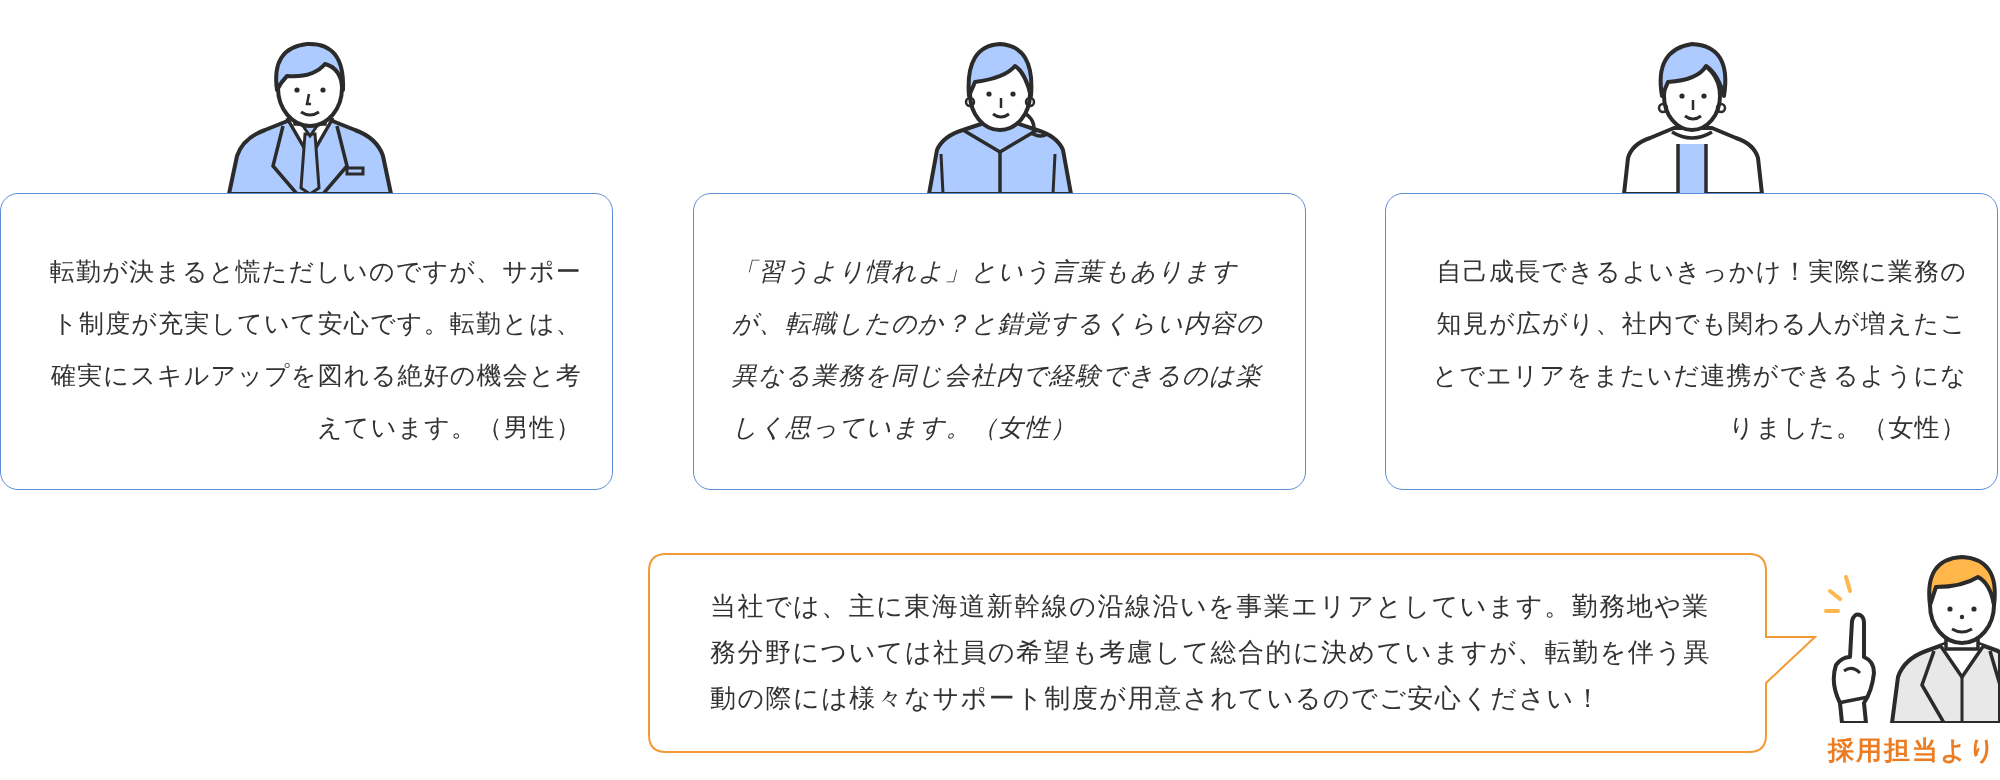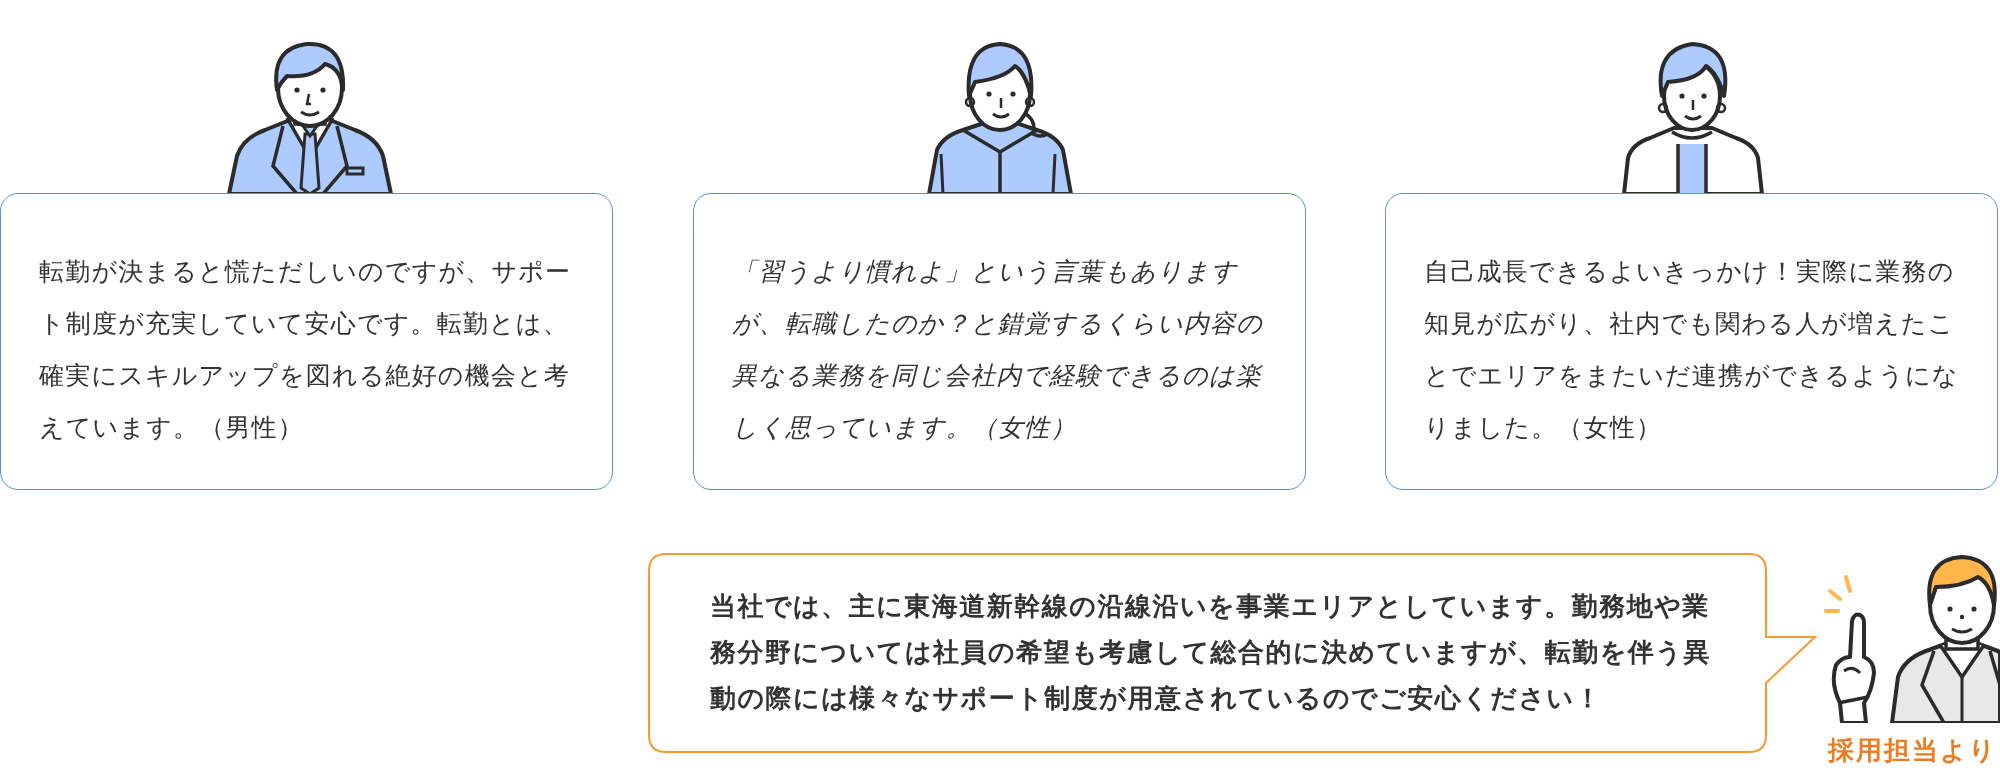--- a/index.html
+++ b/index.html
@@ -4,25 +4,25 @@
 <style>
   html, body { margin:0; padding:0; background:#ffffff; }
   body { width:2000px; height:780px; position:relative; overflow:hidden;
          font-family:"DejaVu Sans", "Liberation Sans", sans-serif; color:#333333; }
   .figure { position:absolute; }
   .figure svg { display:block; }
   .voice-card { position:absolute; top:193px; width:613px; height:297px; box-sizing:border-box;
                 border:1.5px solid #5b8ed8; border-radius:18px; background:#fff; }
   .voice-text { position:absolute; left:38px; right:30px; top:52px; font-size:25px;
                 line-height:52px; letter-spacing:1.2px; color:#333; }
-  .c1 { left:0; } .c2 { left:693px;font-style:italic; } .c3 { left:1385px; }
+  .c1 { left:0;text-align:right; } .c2 { left:693px;font-style:italic; } .c3 { left:1385px;text-align:right; }
   .bubble { position:absolute; left:648px; top:553px; width:1170px; height:200px; }
   .bubble svg { position:absolute; left:0; top:0; }
   .bubble-text { position:absolute; left:62px; top:30px; width:1020px; font-size:26px;
-                 line-height:46px; font-weight:bold; letter-spacing:1.5px; color:#333; }
+                 line-height:46px; font-weight:normal; letter-spacing:1.5px; color:#333; }
   .recruiter { position:absolute; left:1822px; top:553px; }
   .recruiter-label { position:absolute; left:1828px; top:733px; font-size:26px; font-weight:bold;
                      color:#ec7c21; letter-spacing:2px; white-space:nowrap; }
 </style>
 </head>
 <body>
 
 <div class="figure" style="left:225px;top:38px;">
   <svg width="170" height="156" viewBox="0 0 170 156">
     <path d="M4 156 L12 118 Q18 100 40 92 L70 80 L100 80 L130 92 Q152 100 158 118 L166 156 Z" fill="#aecbff" stroke="#2b2b2b" stroke-width="4" stroke-linejoin="round"></path>

